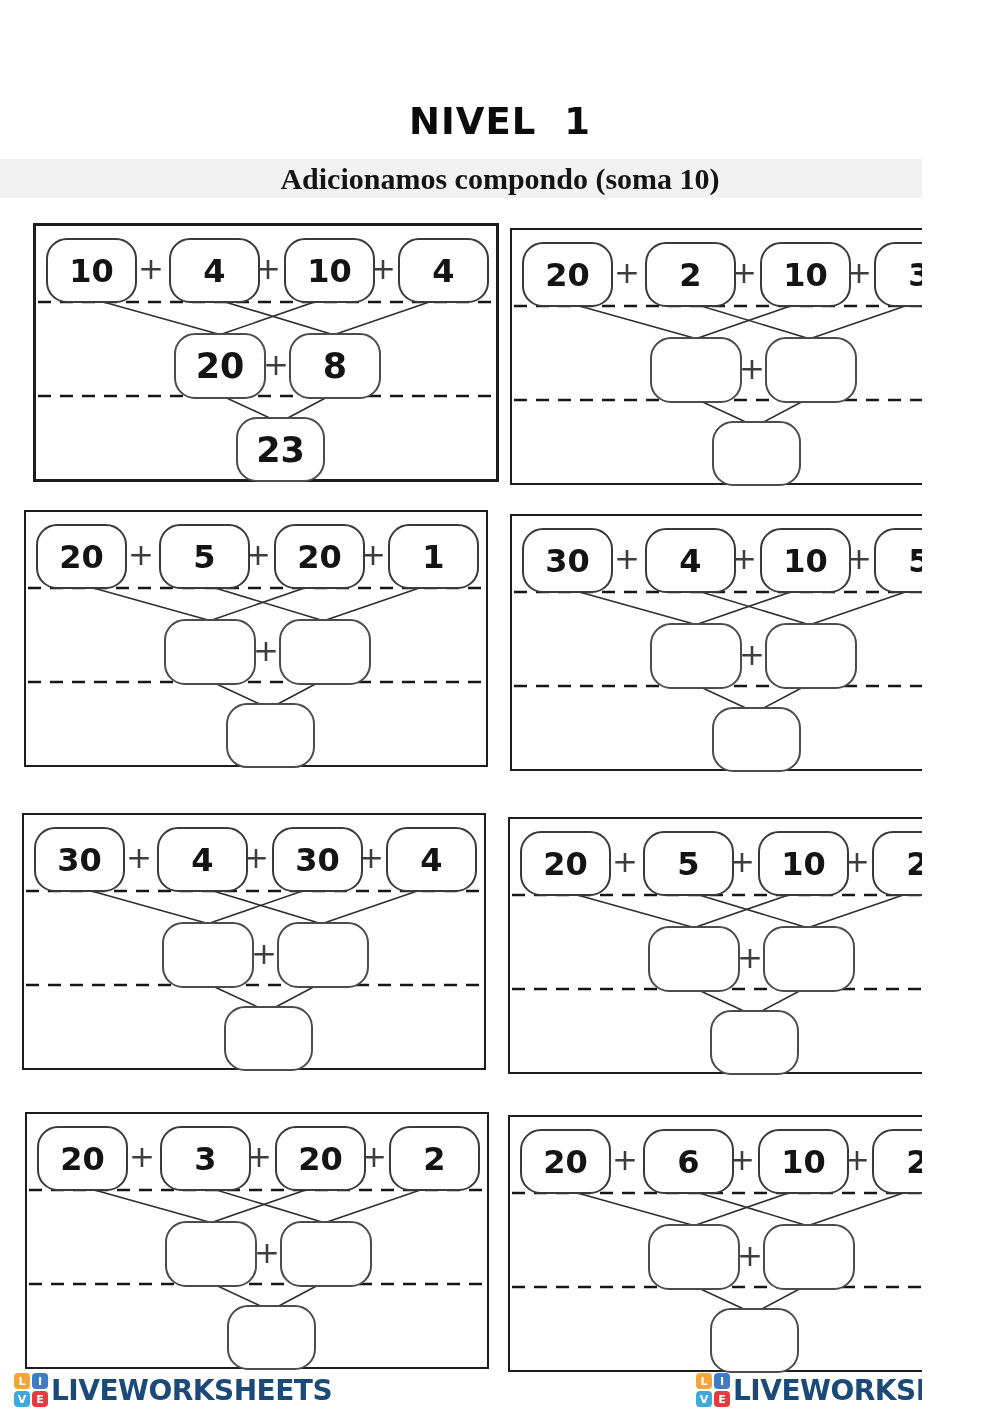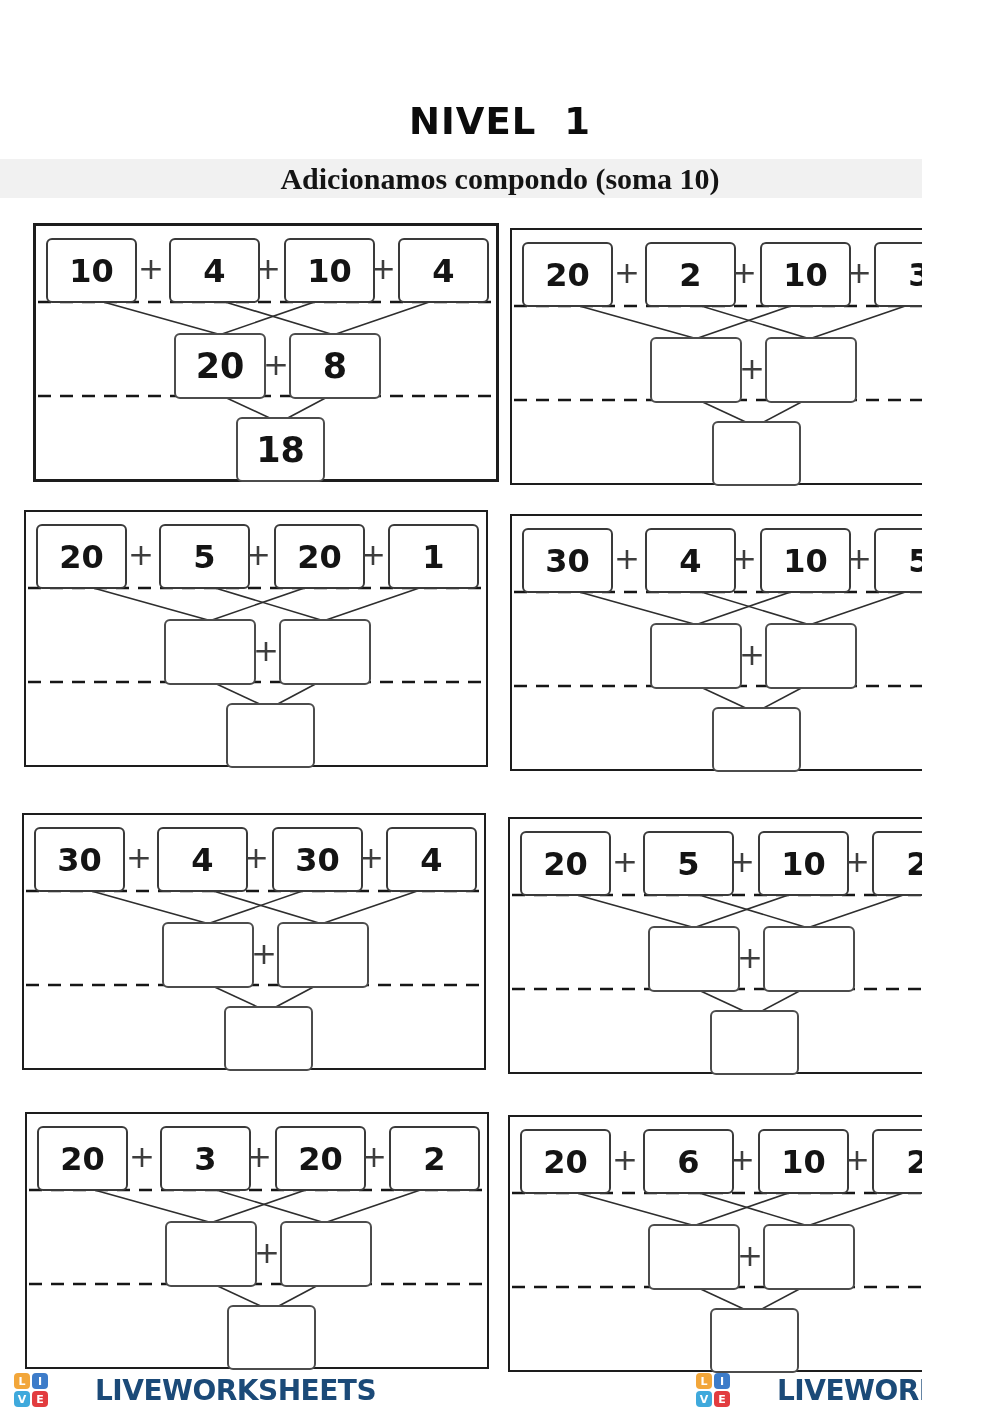--- a/index.html
+++ b/index.html
@@ -22,21 +22,21 @@
   .panel:nth-child(4){left:510px;top:514px;}
   .panel:nth-child(5){left:22px;top:813px;}
   .panel:nth-child(6){left:508px;top:817px;}
   .panel:nth-child(7){left:25px;top:1112px;}
   .panel:nth-child(8){left:508px;top:1115px;}
 
   .connectors{position:absolute;left:0;top:0;}
   .connectors line{stroke:#2e2e2e;stroke-width:1.6;}
   .connectors line.dashline{stroke:#161616;stroke-width:2.4;stroke-dasharray:13 9;}
 
-  .numbox{position:absolute;background:#fff;border:2px solid #3a3a3a;border-radius:6px;
+  .numbox{position:absolute;background:#fff;border:2px solid #3a3a3a;border-radius:21px;
     display:flex;align-items:center;justify-content:center;}
   .num{font-size:32px;font-weight:bold;color:#141414;}
   .addend{top:12px;width:87px;height:61px;}
   .a0{left:10px;} .a1{left:133px;} .a2{left:248px;} .a3{left:362px;}
   .mid{top:107px;width:88px;height:62px;border-color:#4c4c4c;}
   .midL{left:138px;} .midR{left:253px;}
   .mid .num,.sum .num{font-size:35px;}
   .sum{left:200px;top:191px;width:85px;height:61px;border-color:#4c4c4c;}
 
   .plus{position:absolute;width:26px;text-align:center;font-size:31px;font-weight:normal;color:#3d3d3d;line-height:1;}
@@ -44,21 +44,21 @@
   .pm{left:227px;top:123px;}
 
   
   .logo{position:absolute;display:flex;align-items:center;height:38px;}
   .logo-left{left:14px;top:1371px;}
   .logo-right{left:696px;top:1371px;}
   .logo-icon{display:grid;grid-template-columns:16px 16px;grid-template-rows:16px 16px;gap:2px;margin-right:3px;}
   .logo-sq{border-radius:4px;display:flex;align-items:center;justify-content:center;
     color:#fff;font-size:11px;font-weight:bold;line-height:1;}
   .sq-l{background:#f2a63a;} .sq-i{background:#3d7cc9;} .sq-v{background:#3fa9dc;} .sq-e{background:#e23c3f;}
-  .logo-word{font-size:28px;font-weight:bold;color:#1b4a78;letter-spacing:-0.5px;white-space:nowrap;margin-left:44px;}
+  .logo-word{font-size:28px;font-weight:bold;color:#1b4a78;letter-spacing:-0.5px;white-space:nowrap;}
 </style>
 </head>
 <body>
 
 <div class="page">
 
   <div class="level-title">NIVEL 1</div>
 
   <div class="subtitle-band">
     <div class="subtitle">Adicionamos compondo (soma 10)</div>
@@ -95,21 +95,21 @@
 
     <div class="numbox mid midL answer">
       <span class="num">20</span>
         </div>
     <span class="plus pm">+</span>
     <div class="numbox mid midR answer">
       <span class="num">8</span>
         </div>
 
     <div class="numbox sum answer">
-      <span class="num">18</span>
+      <span class="num">23</span>
         </div>
   </div>
 
   <div class="panel">
     <svg class="connectors" width="460" height="253" viewBox="0 0 460 253">
       <line class="dashline" x1="2" y1="76" x2="458" y2="76"></line>
       <line class="dashline" x1="2" y1="170" x2="458" y2="170"></line>
       <line x1="53" y1="72" x2="182" y2="108"></line>
       <line x1="290" y1="72" x2="186" y2="108"></line>
       <line x1="176" y1="72" x2="295" y2="108"></line>

